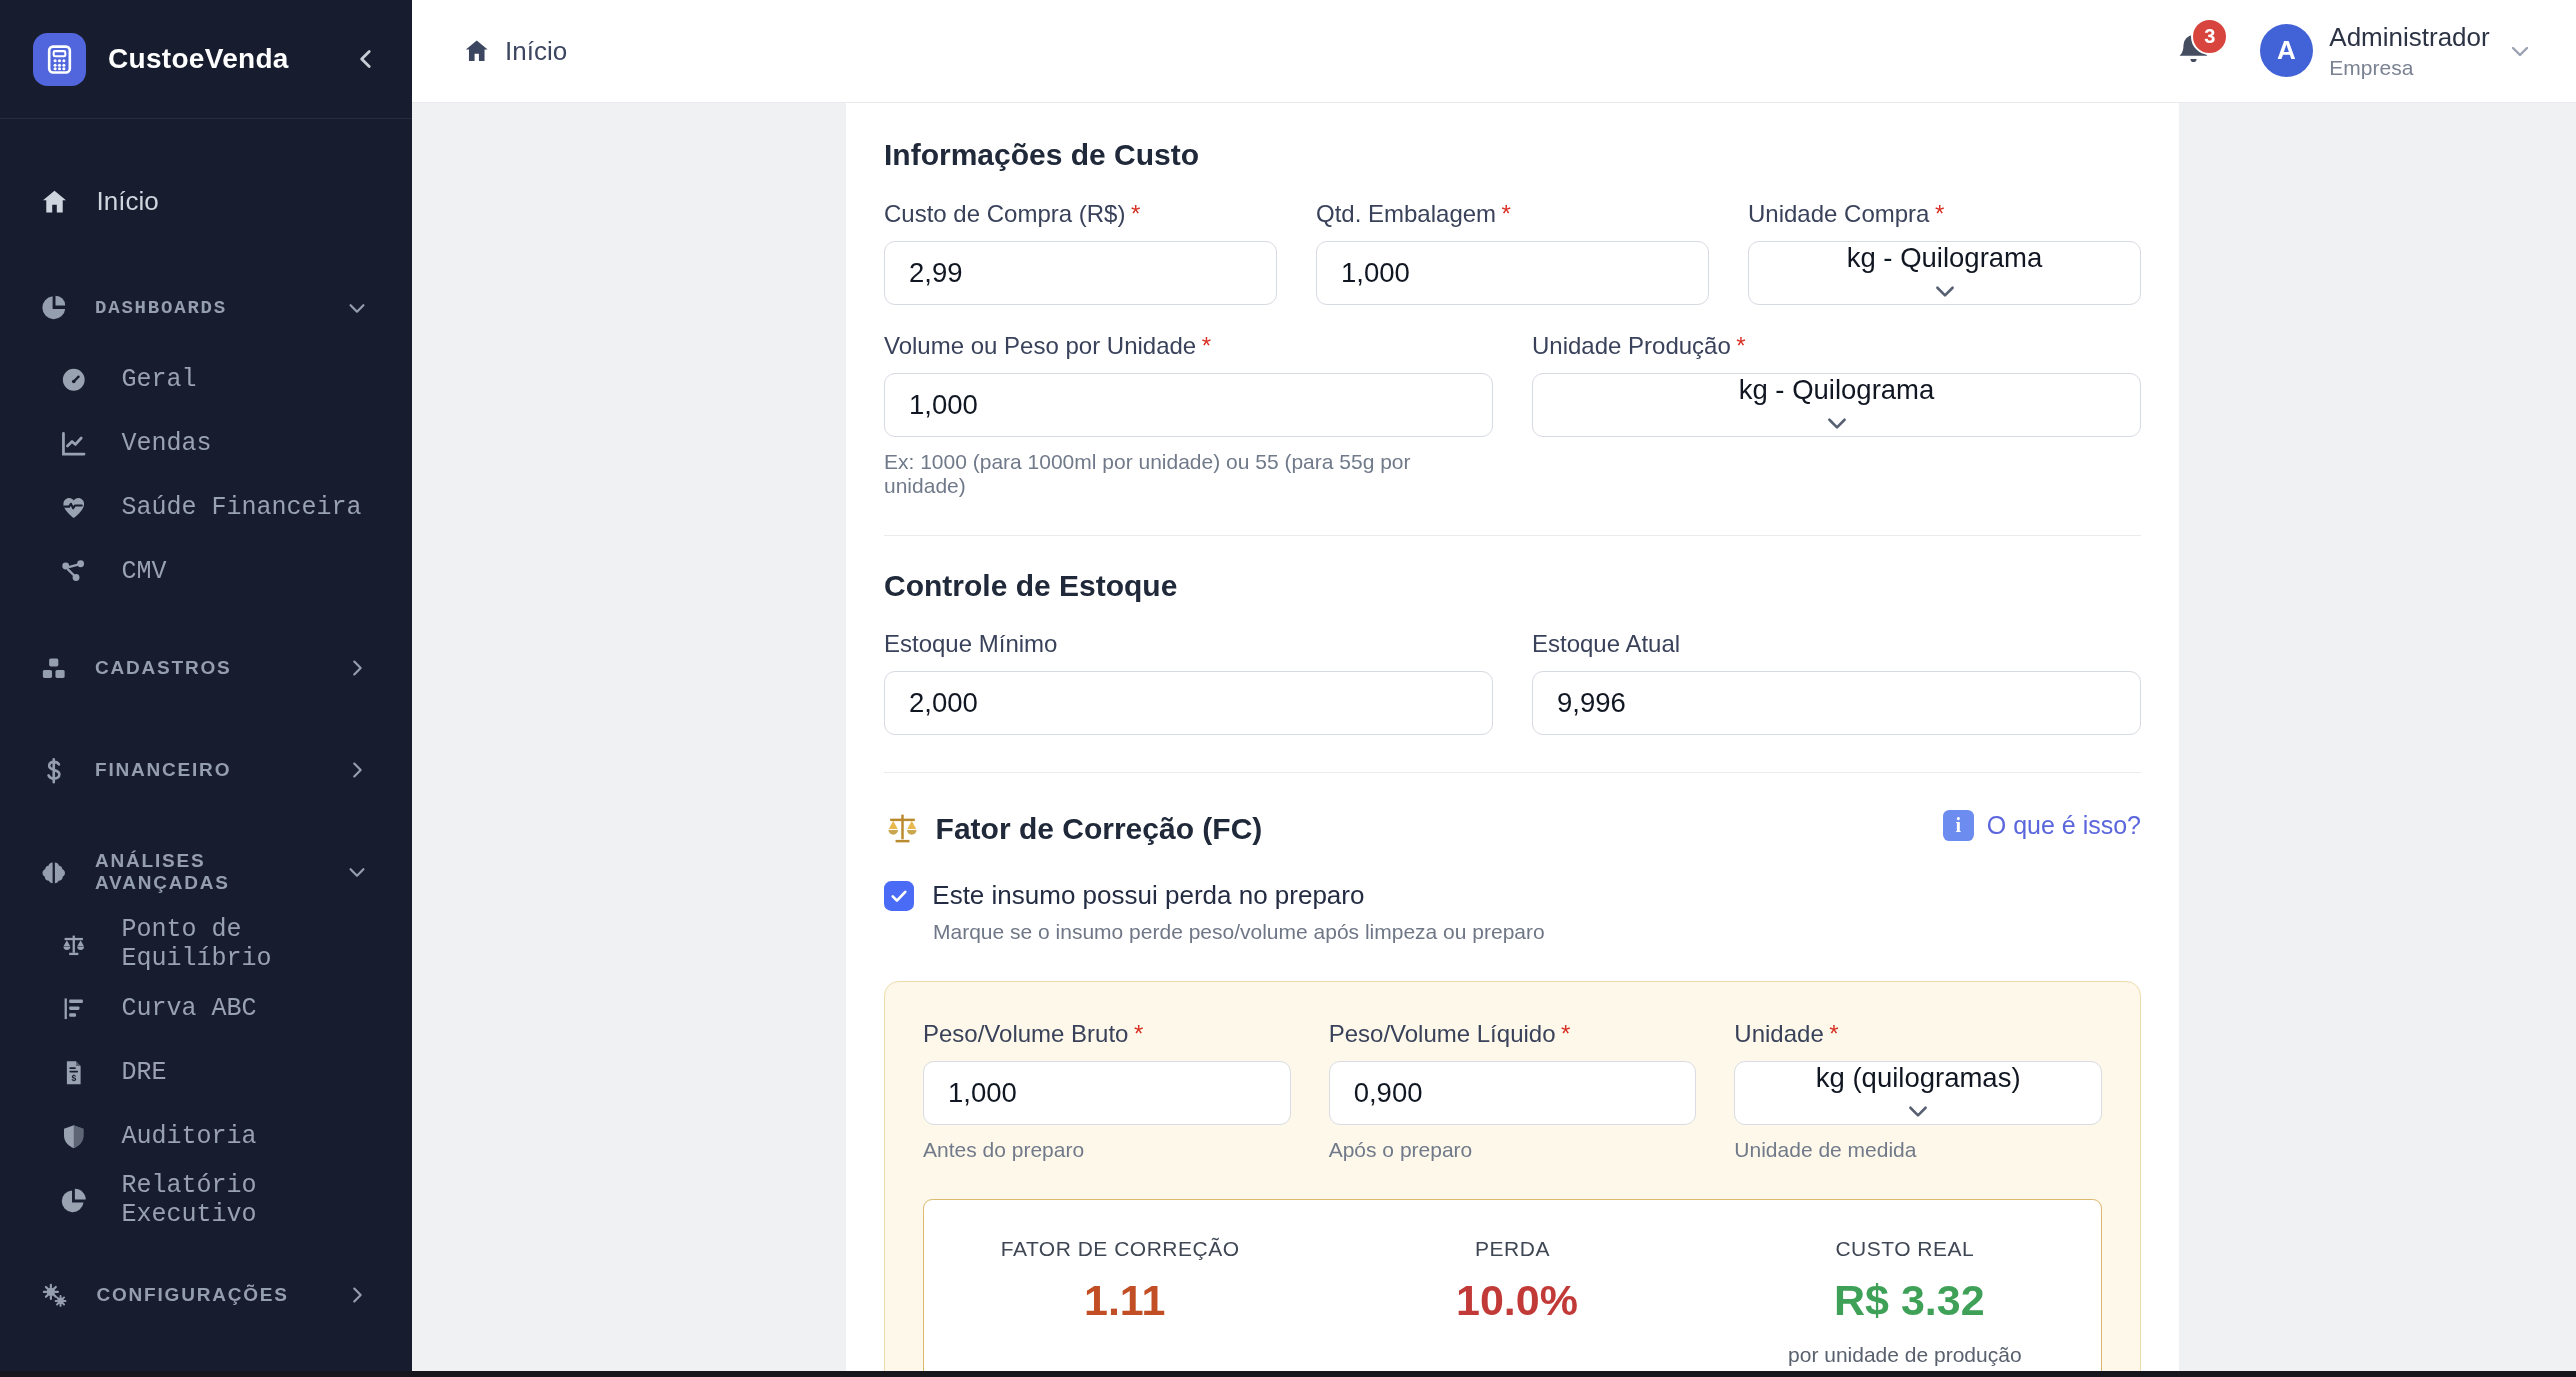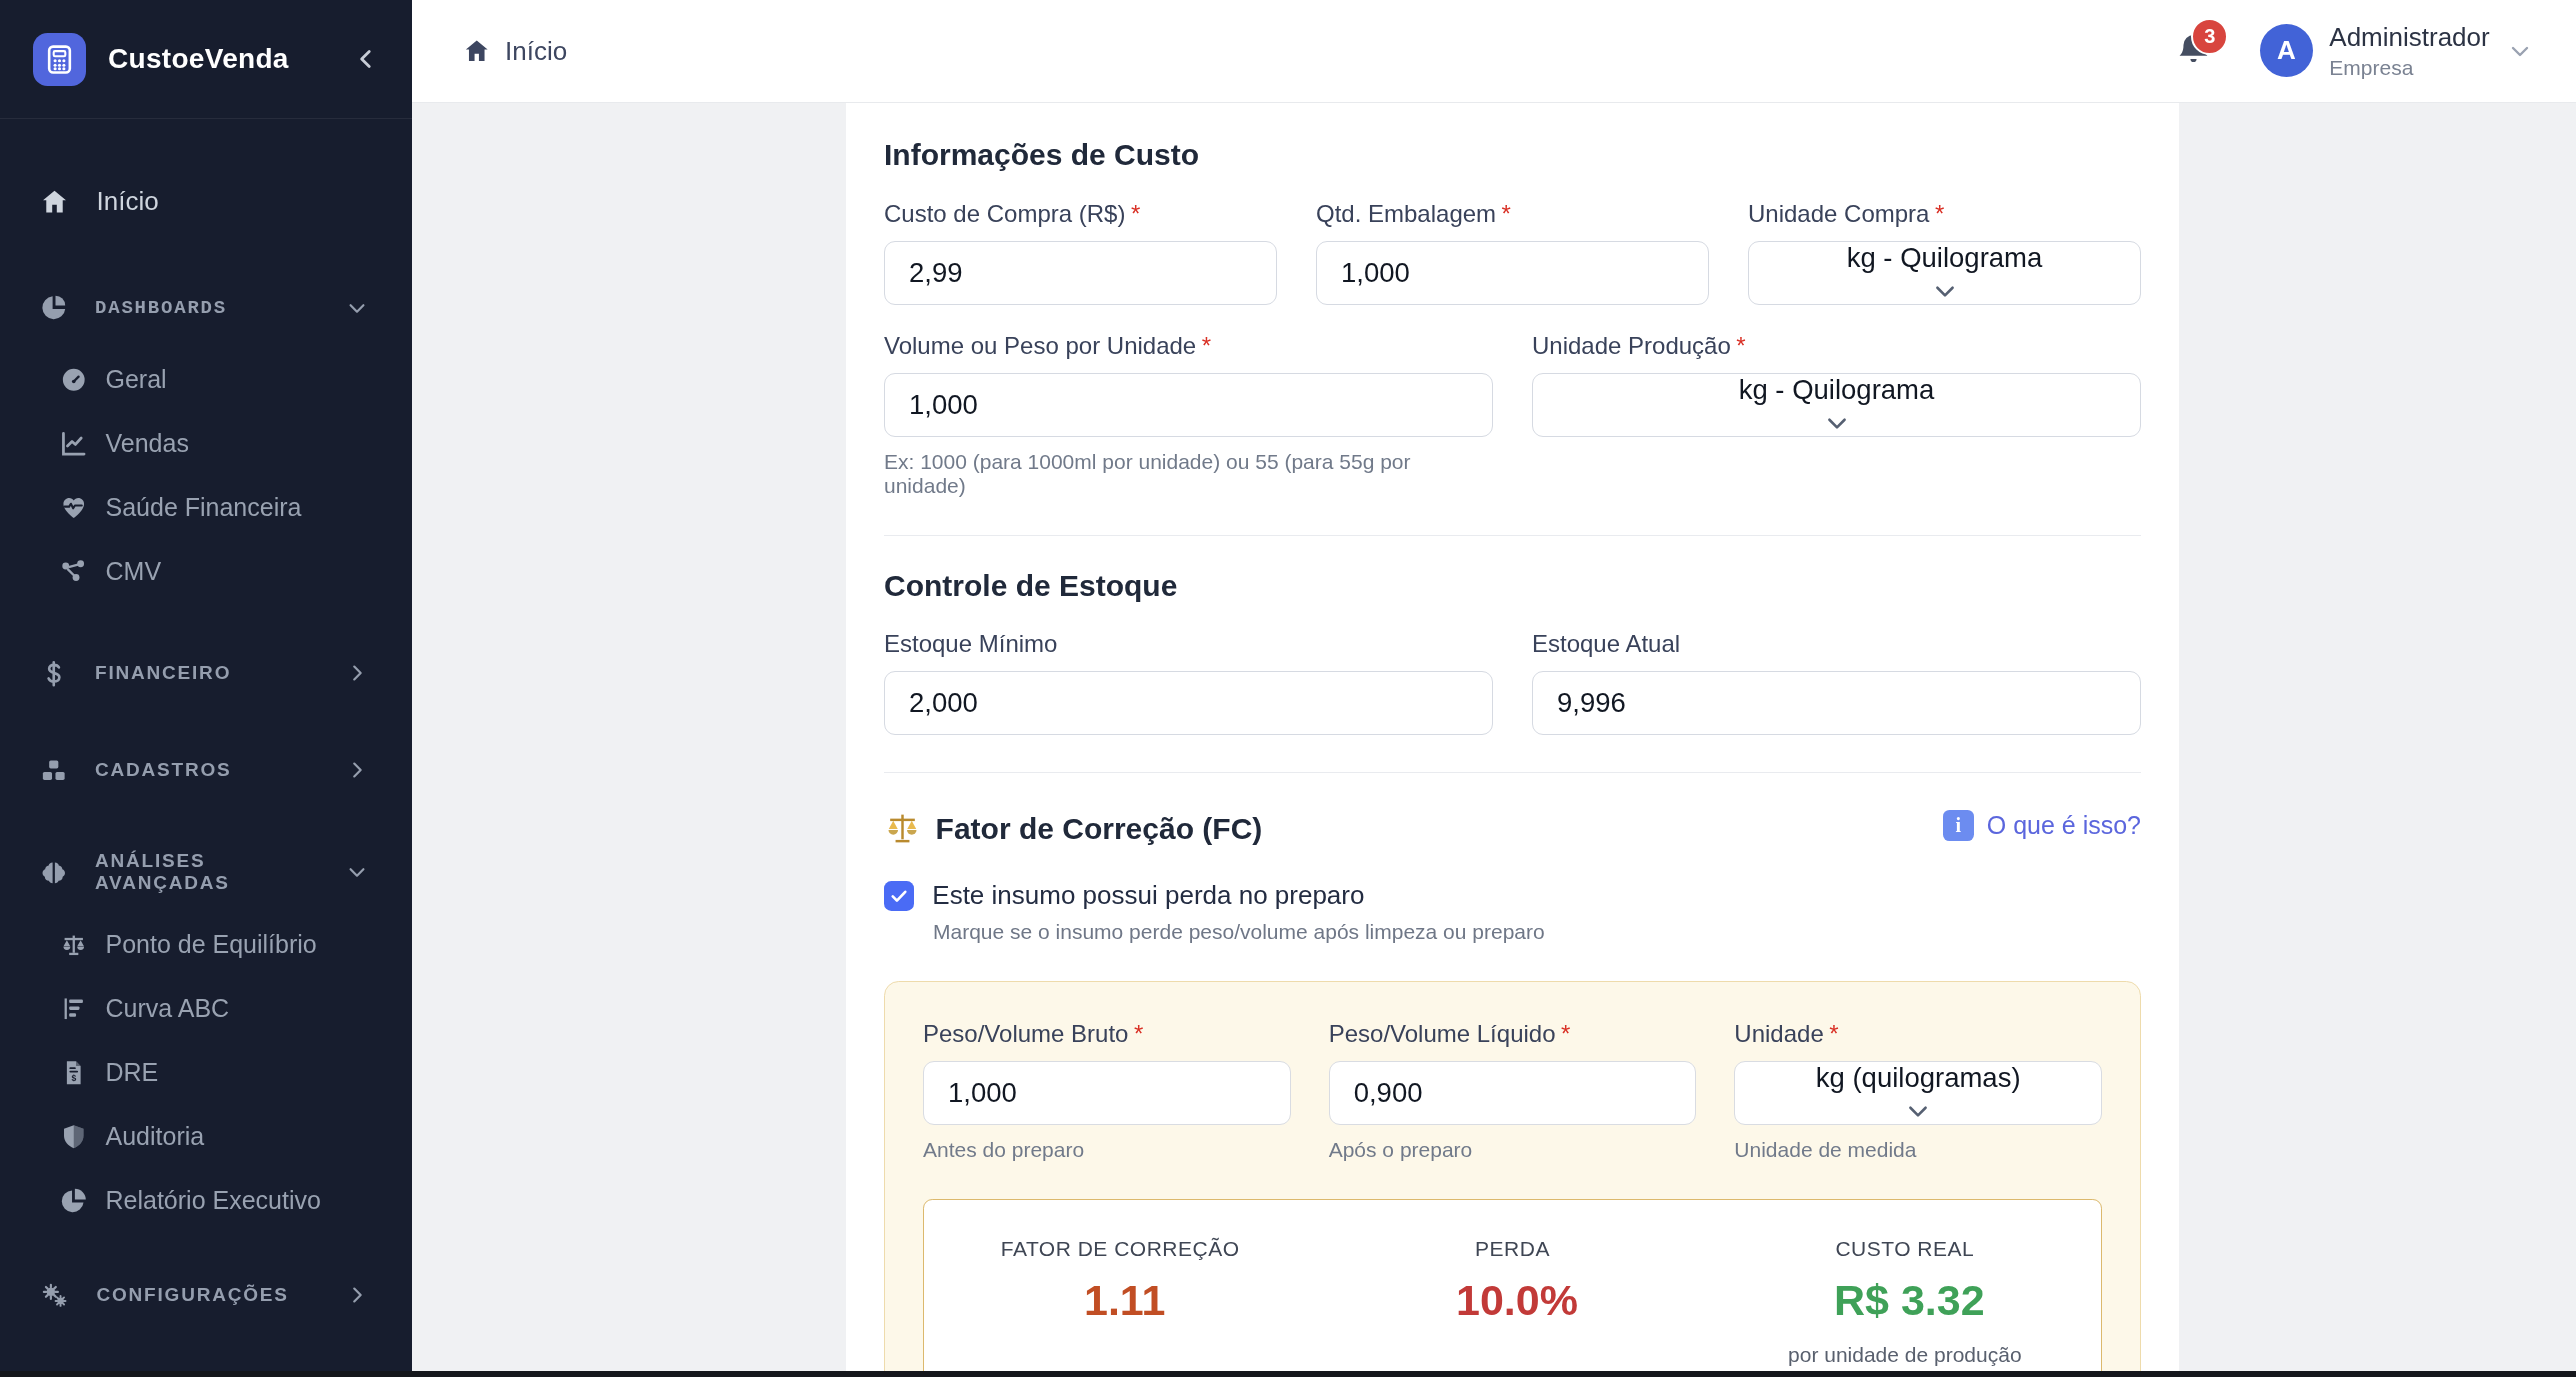--- a/index.html
+++ b/index.html
@@ -27,21 +27,21 @@
   .app-name { color:#ffffff; font-size:28px; font-weight:bold; margin-left:22px; letter-spacing:0.3px; }
   .collapse-btn { margin-left:auto; display:flex; align-items:center; cursor:pointer; }
   .nav { padding-top:0; }
   .nav-row { display:flex; align-items:center; padding-left:40px; padding-right:44px; cursor:pointer; }
   .nav-top { height:62px; margin-top:51px; color:#cfd5de; font-size:26px; }
   .nav-top .nav-label { margin-left:27.5px; }
   .section-row { height:64px; color:#959eae; }
   .section-label { font-size:19px; font-weight:bold; letter-spacing:1.8px; margin-left:27.5px; }
   .section-chevron { margin-left:auto; display:flex; }
   .sub-row { height:64px; padding-left:60px; color:#99a2b1; font-size:25px; }
-  .sub-row .nav-label { margin-left:18px; }
+  .sub-row .nav-label { margin-left:34px;font-family:Liberation Mono, monospace; }
   .mt48 { margin-top:44px;font-family:Liberation Mono, monospace; }
   .mt36 { margin-top:33px; }
   .mt42 { margin-top:38px; }
   .mt34 { margin-top:31px; }
   .sublist-a { margin-top:7.3px; }
   .sublist-b { margin-top:8.2px; }
   .icon { display:flex; align-items:center; justify-content:center; flex:none; }
   
   .header {
     position:absolute; left:412px; top:0; width:2164px; height:103px;
@@ -218,43 +218,43 @@
               <circle cx="5" cy="7" r="3"></circle>
               <circle cx="18" cy="5" r="3"></circle>
               <circle cx="14" cy="17" r="3"></circle>
               <path d="M7.5 8l9-2.5M6.5 9.5l6 6" stroke="#99a2b1" stroke-width="2"></path>
             </svg>
         </span>
         <span class="nav-label">CMV</span>
       </div>
     </div>
 
-    <div class="nav-row section-row mt42">
-      <span class="icon">
-        <svg width="27.5" height="27.5" viewBox="0 0 24 24" fill="none">
-            <path d="M12 2v20M16.5 6.5c-.8-1.6-2.4-2.3-4.4-2.3-2.3 0-4.1 1.3-4.1 3.5 0 4.6 8.9 2.6 8.9 7.4 0 2.3-2 3.7-4.6 3.7-2.2 0-4-.9-4.8-2.7" stroke="#959eae" stroke-width="2.3" stroke-linecap="round"></path>
-          </svg>
-      </span>
-      <span class="section-label">FINANCEIRO</span>
-      <span class="section-chevron icon">
-        <svg width="22" height="22" viewBox="0 0 24 24" fill="none">
-            <path d="M9 5l7 7-7 7" stroke="#959eae" stroke-width="2.4" stroke-linecap="round" stroke-linejoin="round"></path>
-          </svg>
-      </span>
-    </div>
-
     <div class="nav-row section-row mt36">
       <span class="icon">
         <svg width="27.5" height="27.5" viewBox="0 0 24 24" fill="#959eae">
             <rect x="8" y="3" width="8" height="7" rx="1.4"></rect>
             <rect x="2.5" y="13" width="8" height="7" rx="1.4"></rect>
             <rect x="13.5" y="13" width="8" height="7" rx="1.4"></rect>
           </svg>
       </span>
       <span class="section-label">CADASTROS</span>
+      <span class="section-chevron icon">
+        <svg width="22" height="22" viewBox="0 0 24 24" fill="none">
+            <path d="M9 5l7 7-7 7" stroke="#959eae" stroke-width="2.4" stroke-linecap="round" stroke-linejoin="round"></path>
+          </svg>
+      </span>
+    </div>
+
+    <div class="nav-row section-row mt42">
+      <span class="icon">
+        <svg width="27.5" height="27.5" viewBox="0 0 24 24" fill="none">
+            <path d="M12 2v20M16.5 6.5c-.8-1.6-2.4-2.3-4.4-2.3-2.3 0-4.1 1.3-4.1 3.5 0 4.6 8.9 2.6 8.9 7.4 0 2.3-2 3.7-4.6 3.7-2.2 0-4-.9-4.8-2.7" stroke="#959eae" stroke-width="2.3" stroke-linecap="round"></path>
+          </svg>
+      </span>
+      <span class="section-label">FINANCEIRO</span>
       <span class="section-chevron icon">
         <svg width="22" height="22" viewBox="0 0 24 24" fill="none">
             <path d="M9 5l7 7-7 7" stroke="#959eae" stroke-width="2.4" stroke-linecap="round" stroke-linejoin="round"></path>
           </svg>
       </span>
     </div>
 
     <div class="nav-row section-row mt42">
       <span class="icon">
         <svg width="27.5" height="27.5" viewBox="0 0 24 24" fill="#959eae">

